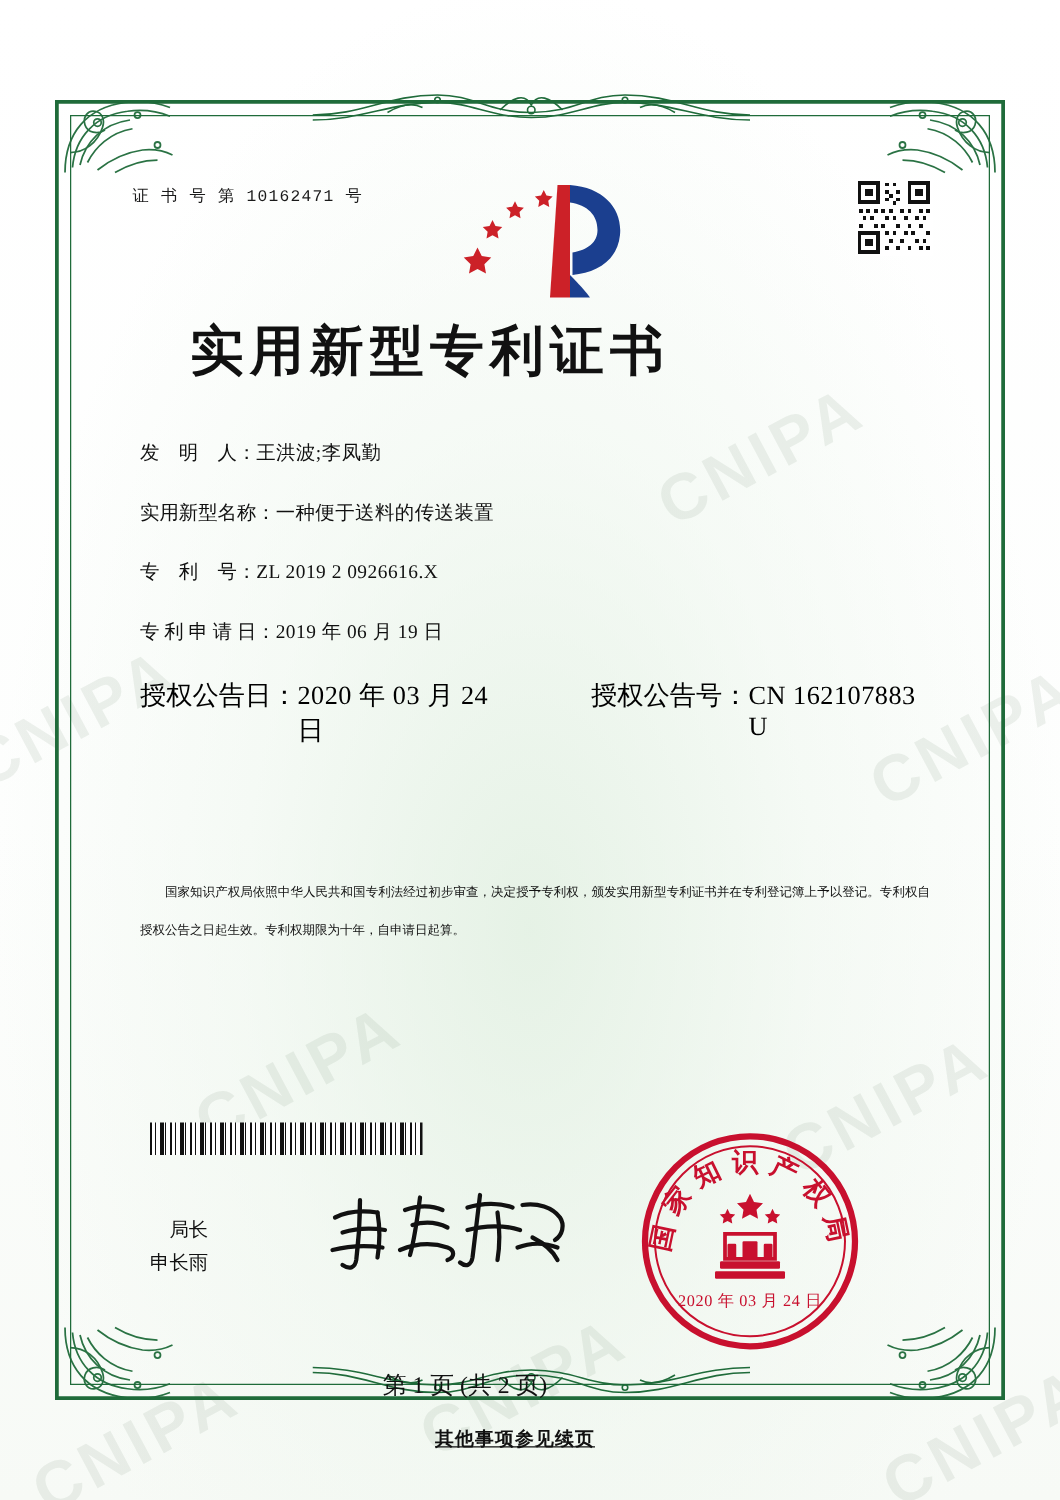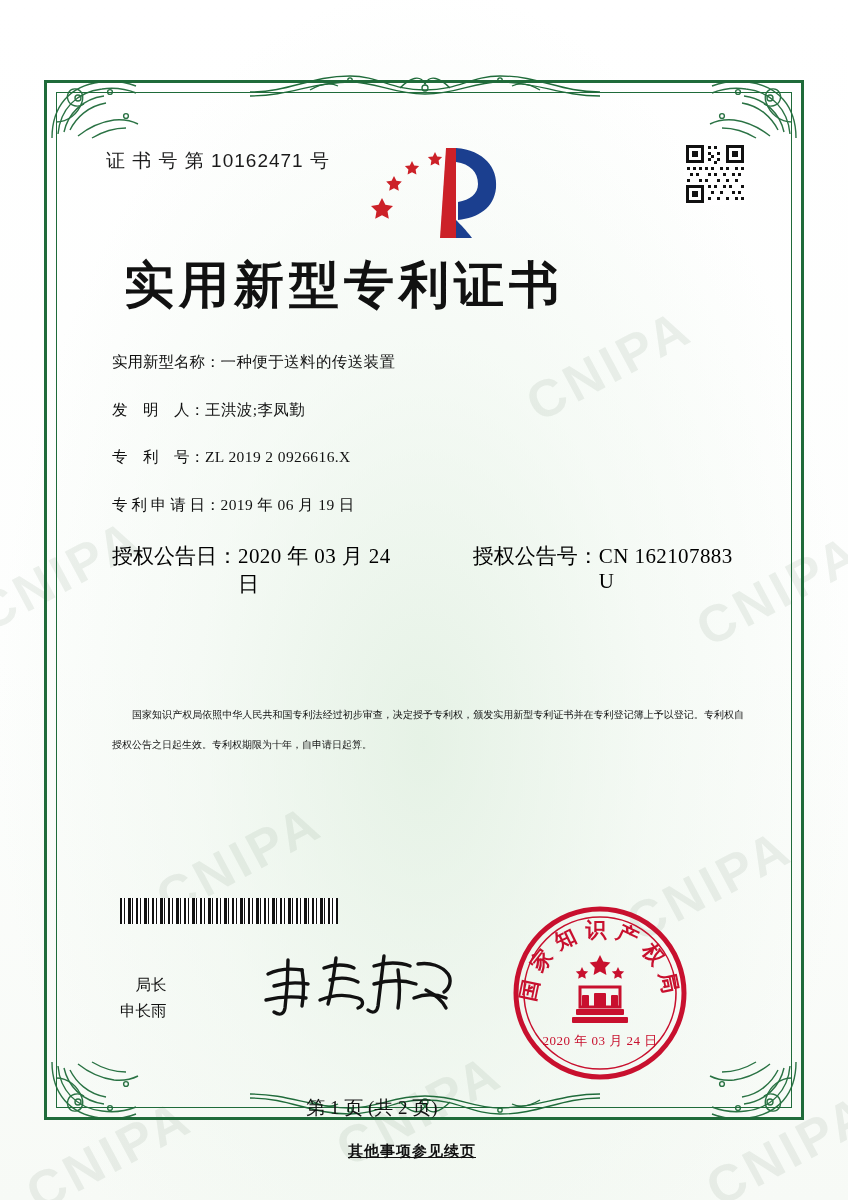--- a/index.html
+++ b/index.html
@@ -79,44 +79,44 @@
     position: absolute;
     left: 250px; top: 1090px;
     width: 350px; height: 34px;
     transform: scaleY(-1);
   }
 
   
   .cert-no {
     position: absolute;
     left: 106px; top: 148px;
-    font-size: 19px;
+    font-size: 13px;
     color: #1a1a1a;
     letter-spacing: 1px;
-    font-family: Liberation Sans, sans-serif;
+    font-family: Liberation Mono, monospace;
   }
 
   .qr {
     position: absolute;
     left: 684px; top: 143px;
     width: 62px; height: 62px;
   }
 
   .logo {
     position: absolute;
     left: 360px; top: 140px;
     width: 140px; height: 108px;
   }
 
   .main-title {
     position: absolute;
     left: 0; top: 252px;
     width: 688px;
     text-align: center;
-    font-size: 50px;
+    font-size: 43px;
     font-weight: bold;
     letter-spacing: 5px;
     color: #111;
     font-family: "Liberation Serif", "DejaVu Serif", serif;
   }
 
   
   .fields {
     position: absolute;
     left: 112px; top: 352px;
@@ -401,27 +401,27 @@
       <path d="M96 8 C124 10 138 28 136 48 C134 68 118 78 98 80 L98 62 C110 60 118 54 118 44 C118 32 110 24 96 22 Z" fill="#1b3f8f"></path>
       <path d="M96 80 L96 98 L112 98 C106 90 100 84 96 80 Z" fill="#1b3f8f"></path>
     </g>
   </svg>
 
   <div class="main-title">实用新型专利证书</div>
 
   <div class="fields">
 
     <div class="field-row">
+      <span class="f-label">发    明    人：</span>
+      <span class="f-value">王洪波;李凤勤</span>
+    </div>
+
+    <div class="field-row">
       <span class="f-label">实用新型名称：</span>
       <span class="f-value">一种便于送料的传送装置</span>
-    </div>
-
-    <div class="field-row">
-      <span class="f-label">发    明    人：</span>
-      <span class="f-value">王洪波;李凤勤</span>
     </div>
 
     <div class="field-row">
       <span class="f-label">专    利    号：</span>
       <span class="f-value">ZL 2019 2 0926616.X</span>
     </div>
 
     <div class="field-row">
       <span class="f-label">专 利 申 请 日：</span>
       <span class="f-value">2019 年 06 月 19 日</span>

